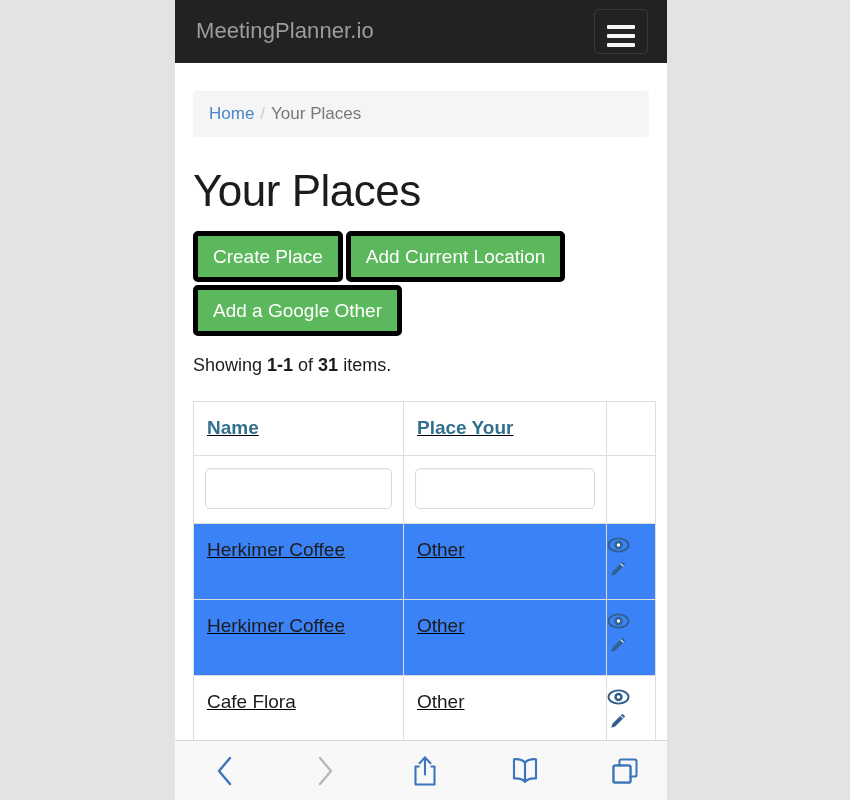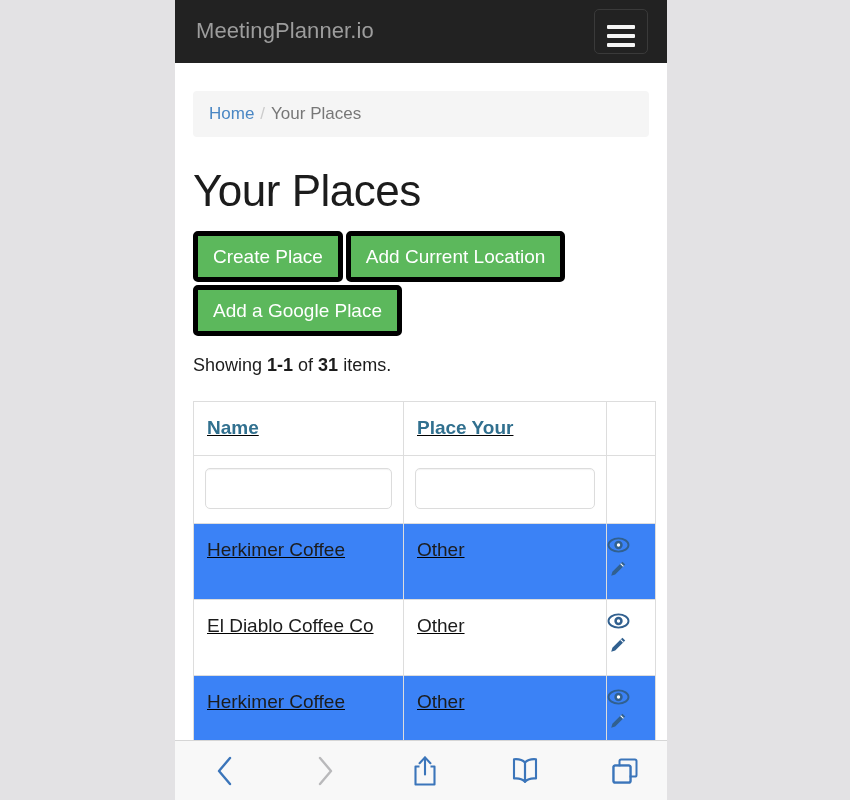--- a/index.html
+++ b/index.html
@@ -239,21 +239,21 @@
 
   <div id="content">
 
     <div id="breadcrumb">
       <span class="crumb-link">Home</span><span class="crumb-sep">/</span><span class="crumb-current">Your Places</span>
     </div>
 
     <h1 id="page-title">Your Places</h1>
 
     <div id="button-bar">
-      <button class="btn-green">Create Place</button><button class="btn-green">Add Current Location</button><button class="btn-green">Add a Google Place</button>
+      <button class="btn-green">Create Place</button><button class="btn-green">Add Current Location</button><button class="btn-green">Add a Google Other</button>
     </div>
 
     <div id="summary"><span>Showing </span><b>1-1</b><span> of </span><b>31</b><span> items.</span></div>
 
     <table id="places-table">
       <colgroup>
         <col class="c-name">
           <col class="c-type">
           <col class="c-action">
       </colgroup>
@@ -289,39 +289,20 @@
             </span>
             <span class="act-icon">
               <svg width="20" height="20" viewBox="0 0 20 20">
                   <path d="M15.4 1.8l2.8 2.8-10 10-4 1.2 1.2-4z" fill="#31608f"></path>
                   <path d="M13.6 3.6l2.8 2.8" stroke="#ffffff" stroke-width="1.1"></path>
                 </svg>
             </span>
           </td>
         </tr>
 
-        <tr class="data-row even">
-          <td>El Diablo Coffee Co</td>
-          <td>Other</td>
-          <td class="action-cell">
-            <span class="act-icon">
-              <svg width="23" height="16" viewBox="0 0 23 16">
-                  <ellipse cx="11.5" cy="8" rx="10" ry="6.6" fill="none" stroke="#31608f" stroke-width="1.9"></ellipse>
-                  <circle cx="11.5" cy="8" r="4.2" fill="#31608f"></circle>
-                  <circle cx="11.5" cy="8" r="1.7" fill="#ffffff"></circle>
-                </svg>
-            </span>
-            <span class="act-icon">
-              <svg width="20" height="20" viewBox="0 0 20 20">
-                  <path d="M15.4 1.8l2.8 2.8-10 10-4 1.2 1.2-4z" fill="#31608f"></path>
-                  <path d="M13.6 3.6l2.8 2.8" stroke="#ffffff" stroke-width="1.1"></path>
-                </svg>
-            </span>
-          </td>
-        </tr>
 
         <tr class="data-row odd">
           <td>Herkimer Coffee</td>
           <td>Other</td>
           <td class="action-cell">
             <span class="act-icon">
               <svg width="23" height="16" viewBox="0 0 23 16">
                   <ellipse cx="11.5" cy="8" rx="10" ry="6.6" fill="none" stroke="#31608f" stroke-width="1.9"></ellipse>
                   <circle cx="11.5" cy="8" r="4.2" fill="#31608f"></circle>
                   <circle cx="11.5" cy="8" r="1.7" fill="#ffffff"></circle>

